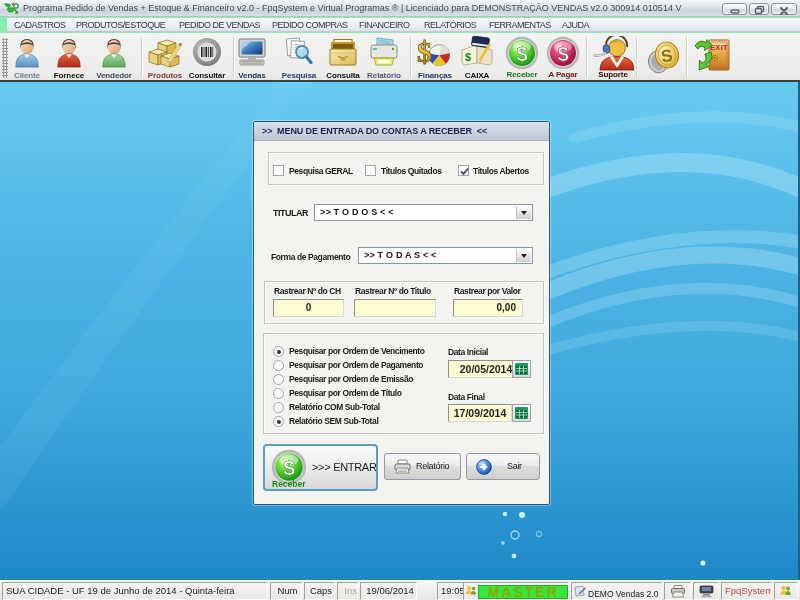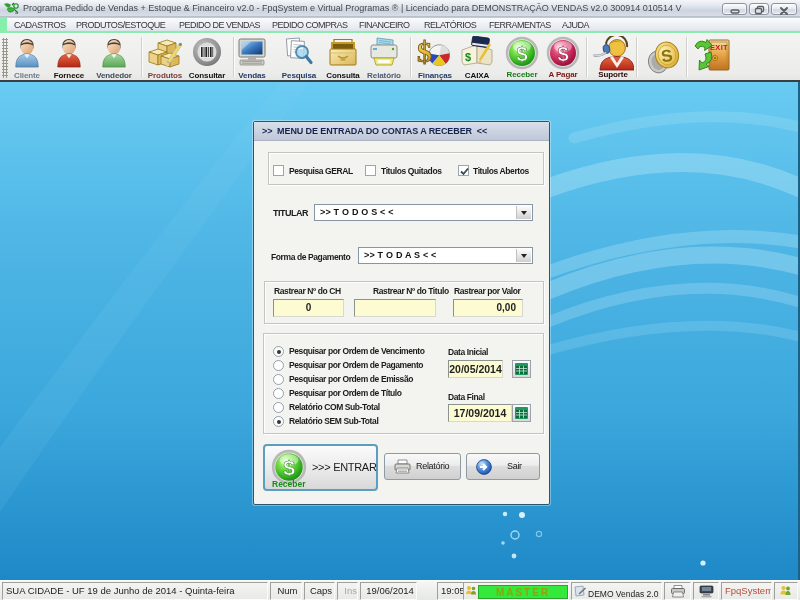--- a/index.html
+++ b/index.html
@@ -448,42 +448,42 @@
       <div class="lbl" style="left:219px;top:44px">Titulos Abertos</div>
 
       <div class="lbl" style="left:19px;top:86px;font-size:9px;letter-spacing:-0.5px">TITULAR</div>
       <div class="combo" style="left:60px;top:82px;width:219px">&gt;&gt; T O D O S &lt; &lt;<span class="arr"></span></div>
 
       <div class="lbl" style="left:17px;top:130px">Forma de Pagamento</div>
       <div class="combo" style="left:104px;top:125px;width:175px">&gt;&gt; T O D A S &lt; &lt;<span class="arr"></span></div>
 
       <div class="gbox" style="left:10px;top:159px;width:280px;height:43px"></div>
       <div class="lbl" style="left:20px;top:164px">Rastrear Nº do CH</div>
-      <div class="lbl" style="left:119px;top:164px">Rastrear Nº do Titulo</div>
+      <div class="lbl" style="left:101px;top:164px">Rastrear Nº do Titulo</div>
       <div class="lbl" style="left:200px;top:164px">Rastrear por Valor</div>
       <div class="yfield" style="left:19px;top:177px;width:71px;text-align:center">0</div>
       <div class="yfield" style="left:100px;top:177px;width:82px"></div>
       <div class="yfield" style="left:199px;top:177px;width:70px;text-align:right;padding-right:6px">0,00</div>
 
       <div class="gbox" style="left:9px;top:211px;width:281px;height:101px"></div>
       <div class="radio on" style="left:19px;top:224px"></div>
       <div class="lbl" style="left:35px;top:224px">Pesquisar por Ordem de Vencimento</div>
       <div class="radio" style="left:19px;top:238px"></div>
       <div class="lbl" style="left:35px;top:238px">Pesquisar por Ordem de Pagamento</div>
       <div class="radio" style="left:19px;top:252px"></div>
       <div class="lbl" style="left:35px;top:252px">Pesquisar por Ordem de Emissão</div>
       <div class="radio" style="left:19px;top:266px"></div>
       <div class="lbl" style="left:35px;top:266px">Pesquisar por Ordem de Título</div>
       <div class="radio" style="left:19px;top:280px"></div>
       <div class="lbl" style="left:35px;top:280px">Relatório COM Sub-Total</div>
       <div class="radio on" style="left:19px;top:294px"></div>
       <div class="lbl" style="left:35px;top:294px">Relatório SEM Sub-Total</div>
 
       <div class="lbl" style="left:194px;top:225px">Data Inicial</div>
-      <div class="yfield" style="left:194px;top:238px;width:55px;text-align:center;font-size:10.5px">20/05/2014</div>
+      <div class="yfield" style="left:194px;top:238px;width:76px;text-align:center;font-size:10.5px">20/05/2014</div>
       <div class="abs" style="left:258px;top:238px;width:19px;height:18px;background:linear-gradient(#fdfdfd,#d8d8d8);border:1px solid #9aa2aa">
         <svg width="13" height="12" viewBox="0 0 13 12" style="display:block;margin:2px auto">
             <rect width="13" height="12" rx="1" fill="#1e9a5e"></rect>
             <rect x="1" y="3" width="11" height="8" fill="#0c6a3c"></rect>
             <g stroke="#bfe8d4" stroke-width="0.8">
               <line x1="1" y1="5.5" x2="12" y2="5.5"></line>
               <line x1="1" y1="8" x2="12" y2="8"></line>
               <line x1="4.5" y1="3" x2="4.5" y2="11"></line>
               <line x1="8.5" y1="3" x2="8.5" y2="11"></line>
             </g>
@@ -551,21 +551,21 @@
     <div class="sp" style="left:337px;width:21px;text-align:right;color:#a8a8a4">Ins</div>
     <div class="sp" style="left:360px;width:57px;text-align:center">19/06/2014</div>
     <div class="sp" style="left:437px;width:42px;text-align:right">19:05:57</div>
     <div class="sp" style="left:463px;width:106px">
       <svg width="12" height="11" viewBox="0 0 12 11" style="position:absolute;left:1px;top:2px">
         <circle cx="4" cy="3" r="2" fill="#e8c030"></circle>
           <path d="M1,9 Q1,5.5 4,5.5 Q7,5.5 7,9 Z" fill="#e8c030"></path>
         <circle cx="8.5" cy="3.5" r="1.8" fill="#8a9a28"></circle>
           <path d="M6,9.5 Q6,6 8.5,6 Q11,6 11,9.5 Z" fill="#8a9a28"></path>
       </svg>
-      <div class="abs" style="left:14px;top:2px;width:90px;height:14px;background:#35e83c;border:1px solid #28a828;color:#93a206;font-weight:bold;text-align:center;font-size:10px;line-height:13px;letter-spacing:2px">MASTER</div>
+      <div class="abs" style="left:14px;top:2px;width:90px;height:14px;background:#35e83c;border:1px solid #28a828;color:#93a206;font-weight:bold;text-align:center;font-size:14px;line-height:13px;letter-spacing:2px">MASTER</div>
     </div>
     <div class="sp" style="left:571px;width:91px">
       <svg width="13" height="12" viewBox="0 0 13 12" style="position:absolute;left:2px;top:2px">
         <polygon points="1,2 9,1 10,10 2,11" fill="#dce4ec" stroke="#8a98a8" stroke-width="0.8"></polygon>
         <line x1="11.5" y1="3" x2="5" y2="9" stroke="#6a7a8a" stroke-width="1.6"></line>
       </svg>
       <div class="abs" style="left:16px;top:3px;font-size:8.5px">DEMO Vendas 2.0</div>
     </div>
     <div class="sp" style="left:664px;width:27px">
       <svg width="16" height="13" viewBox="0 0 16 13" style="position:absolute;left:5px;top:2px">

